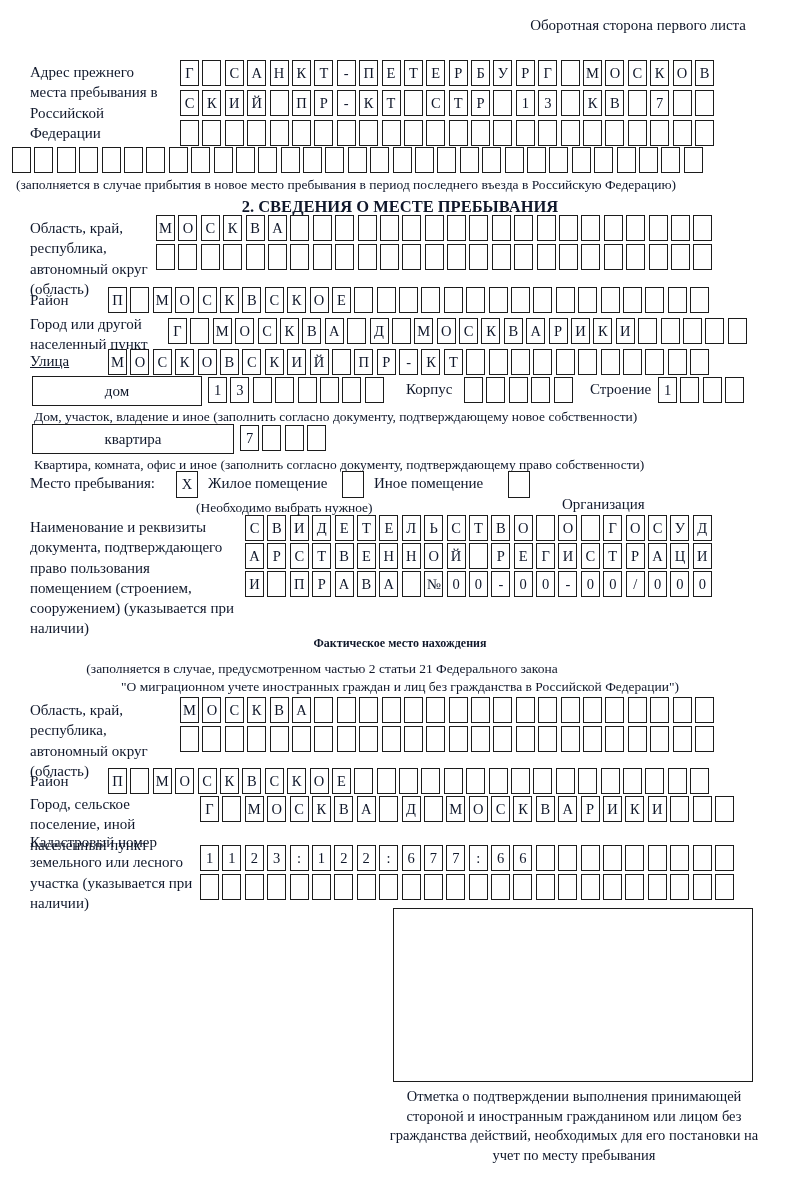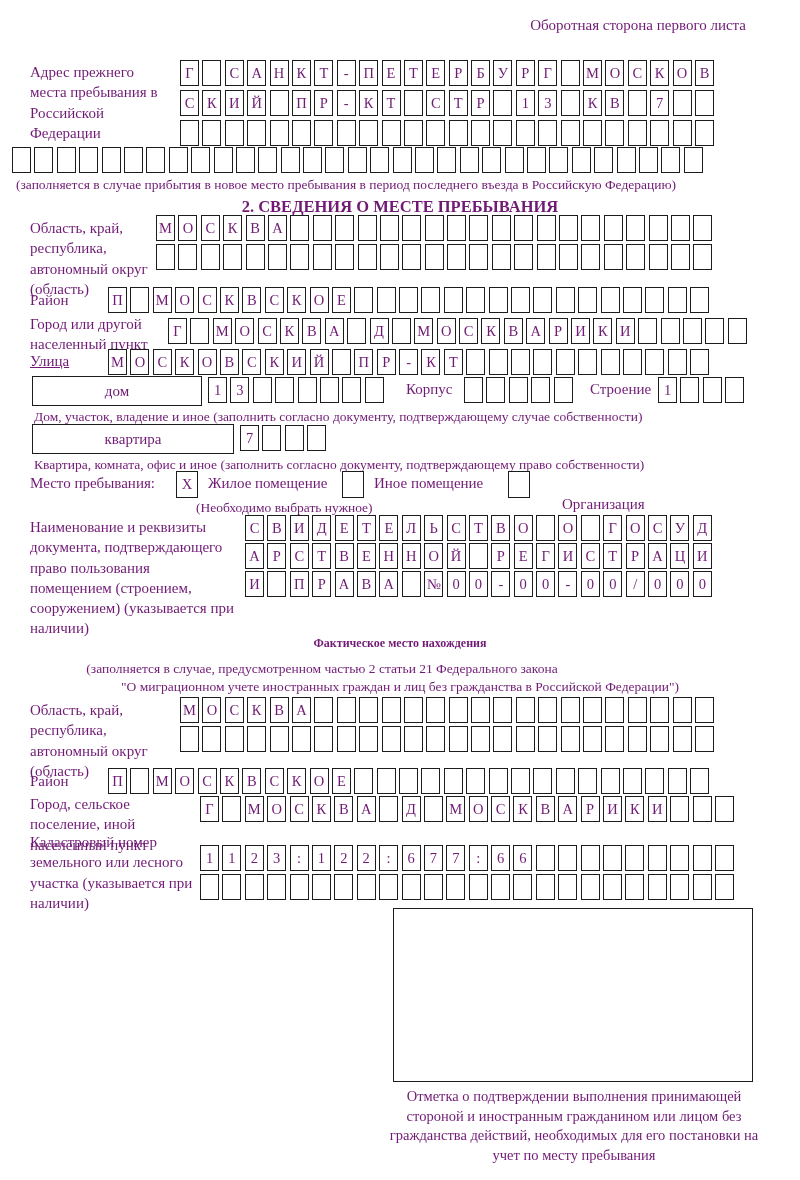--- a/index.html
+++ b/index.html
@@ -1,16 +1,16 @@
 <!DOCTYPE html>
 <html><head>
 <meta charset="utf-8">
 <style>
   html,body{margin:0;padding:0;background:#ffffff;}
-  .page{position:relative;width:800px;height:1180px;background:#ffffff;color:#701a75;
+  .page{position:relative;width:800px;height:1180px;background:#ffffff;color:#0f172a;
         font-family:"Liberation Serif","DejaVu Serif",serif;overflow:hidden;}
   .abs{position:absolute;}
   .label{font-size:15px;line-height:1.35;}
   .note{font-size:13.5px;line-height:1.3;}
   .title{font-weight:bold;font-size:16.5px;}
   .boxes{display:flex;}
   .cell{flex:none;width:17px;height:24px;border:1.6px solid #1c1c1c;margin-right:3.4px;
         display:flex;align-items:center;justify-content:center;
         font-size:14.5px;line-height:1;background:#fff;}
   .cell-lg .cell{width:20px;height:25px;}
@@ -310,21 +310,21 @@
       <span class="cell"></span>
       <span class="cell"></span>
     </div>
   <div class="abs inlinelabel" style="left:590px;top:381px;">Строение</div>
   <div class="abs boxes" style="left:658px;top:377px;">
       <span class="cell">1</span>
       <span class="cell"></span>
       <span class="cell"></span>
       <span class="cell"></span>
     </div>
-  <div class="abs note" style="left:34px;top:408px;">Дом, участок, владение и иное (заполнить согласно документу, подтверждающему случае собственности)</div>
+  <div class="abs note" style="left:34px;top:408px;">Дом, участок, владение и иное (заполнить согласно документу, подтверждающему новое собственности)</div>
 
   <div class="abs longbox" style="left:32px;top:424px;width:200px;height:28px;">квартира</div>
   <div class="abs boxes" style="left:240px;top:425px;">
       <span class="cell">7</span>
       <span class="cell"></span>
       <span class="cell"></span>
       <span class="cell"></span>
     </div>
   <div class="abs note" style="left:34px;top:456px;">Квартира, комната, офис и иное (заполнить согласно документу, подтверждающему право собственности)</div>
 

